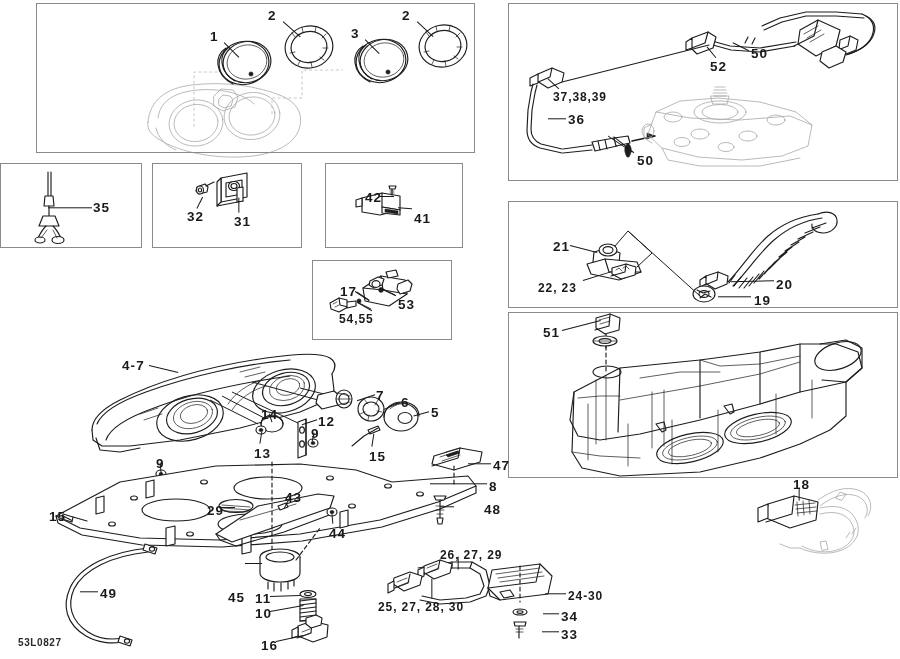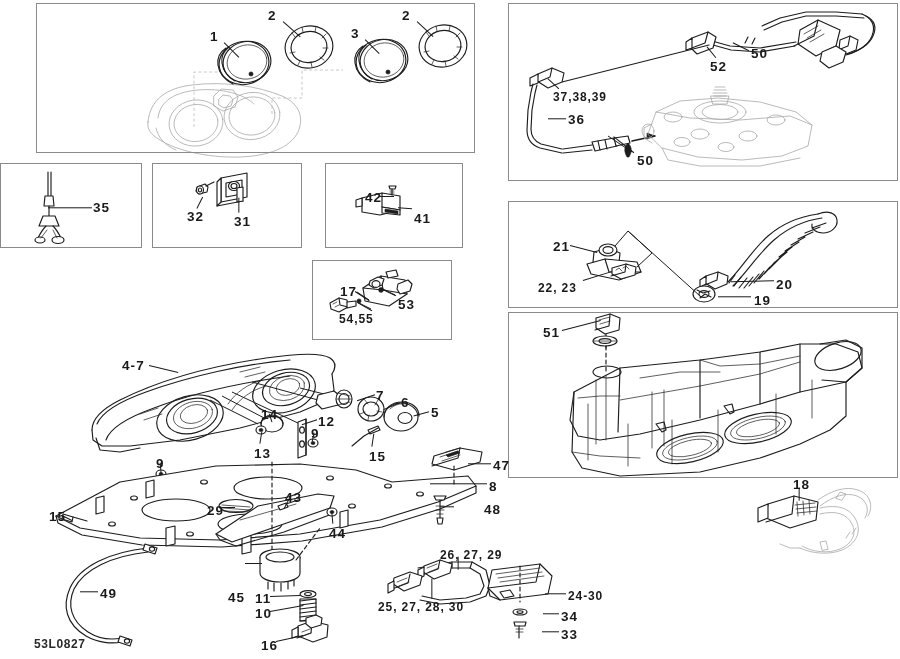--- a/index.html
+++ b/index.html
@@ -47,23 +47,23 @@
   .ln2{fill:none;stroke:#1d1d1d;stroke-width:1.6;stroke-linecap:round;stroke-linejoin:round;}
   .lnt{fill:none;stroke:#2a2a2a;stroke-width:.75;stroke-linecap:round;stroke-linejoin:round;}
   .lnf{fill:none;stroke:#a8a8a8;stroke-width:.8;stroke-linecap:round;stroke-linejoin:round;}
   .lnfd{fill:none;stroke:#b6b6b6;stroke-width:.75;stroke-dasharray:3 2.4;}
   .fl{fill:#ffffff;stroke:#1d1d1d;stroke-width:1.15;stroke-linejoin:round;}
   .flk{fill:#1d1d1d;stroke:#1d1d1d;stroke-width:.6;}
   .dash{stroke-dasharray:4 3;}
   .thin-lead{fill:none;stroke:#1d1d1d;stroke-width:1;}
   
   #code{
-    position:absolute;left:34px;top:637px;
+    position:absolute;left:18px;top:637px;
     font-family:"Liberation Sans", sans-serif;
-    font-size:12px;font-weight:700;color:#2b2b2b;letter-spacing:.6px;
+    font-size:10px;font-weight:700;color:#2b2b2b;letter-spacing:.6px;
   }
 </style>
 </head>
 <body>
 
 <div id="sheet">
 
   <svg id="art" viewBox="0 0 900 659">
 
     <g>

